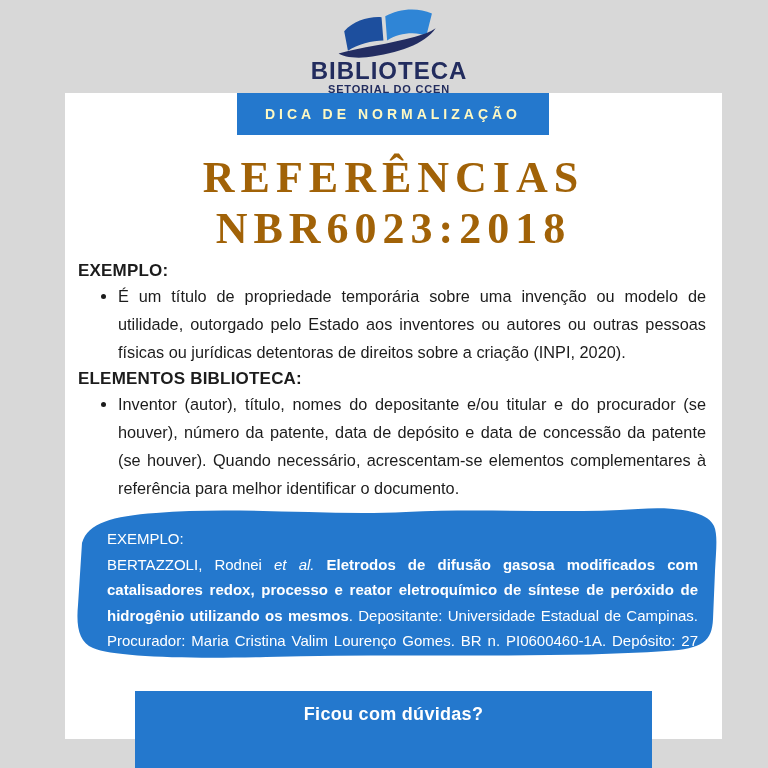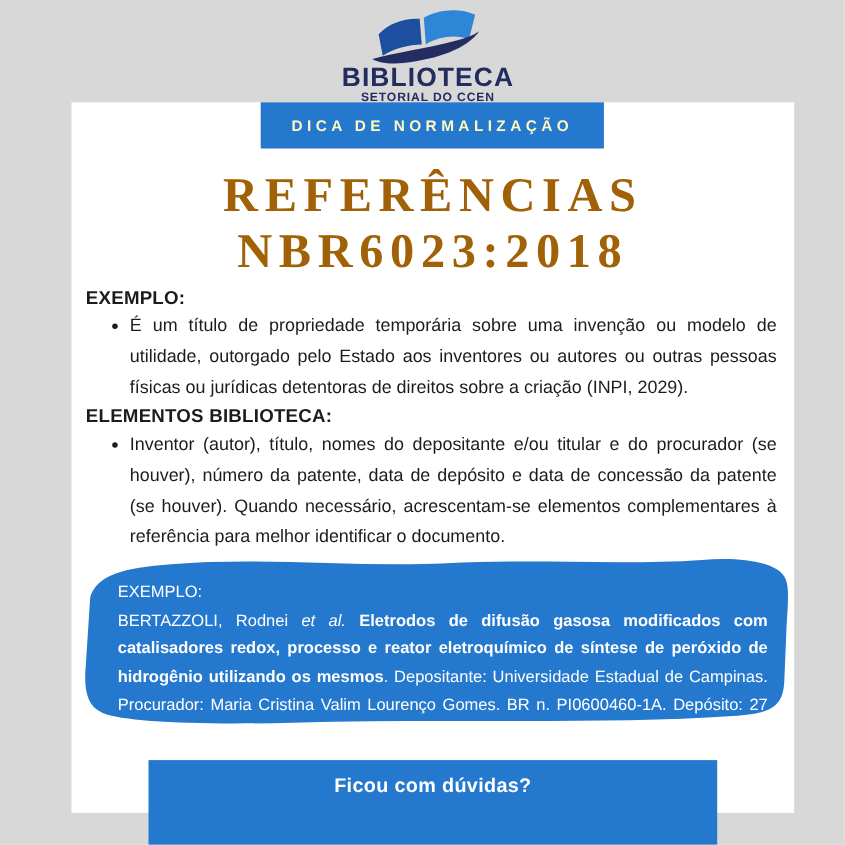--- a/index.html
+++ b/index.html
@@ -88,21 +88,21 @@
     <div class="top-banner">DICA DE NORMALIZAÇÃO</div>
 
     <h1 class="main-title">
       <span>REFERÊNCIAS</span><br>
       <span>NBR6023:2018</span>
     </h1>
 
     <div class="content">
       <h3 class="section-heading">EXEMPLO:</h3>
       <ul class="section-list">
-        <li>É um título de propriedade temporária sobre uma invenção ou modelo de utilidade, outorgado pelo Estado aos inventores ou autores ou outras pessoas físicas ou jurídicas detentoras de direitos sobre a criação (INPI, 2029).</li>
+        <li>É um título de propriedade temporária sobre uma invenção ou modelo de utilidade, outorgado pelo Estado aos inventores ou autores ou outras pessoas físicas ou jurídicas detentoras de direitos sobre a criação (INPI, 2020).</li>
       </ul>
 
       <h3 class="section-heading">ELEMENTOS BIBLIOTECA:</h3>
       <ul class="section-list">
         <li>Inventor (autor), título, nomes do depositante e/ou titular e do procurador (se houver), número da patente, data de depósito e data de concessão da patente (se houver). Quando necessário, acrescentam-se elementos complementares à referência para melhor identificar o documento.</li>
       </ul>
     </div>
   </div>
 
   <div class="example-box">

